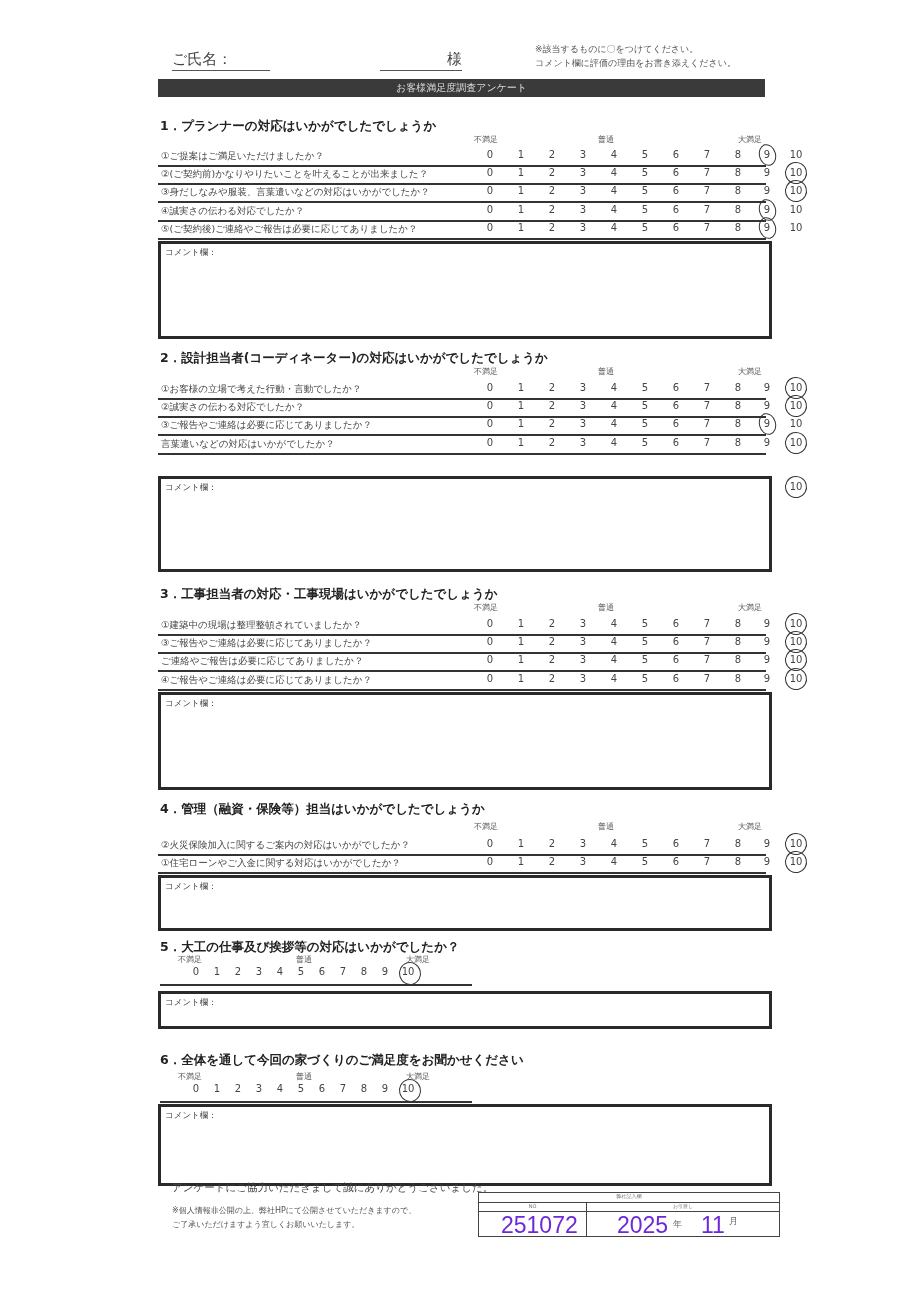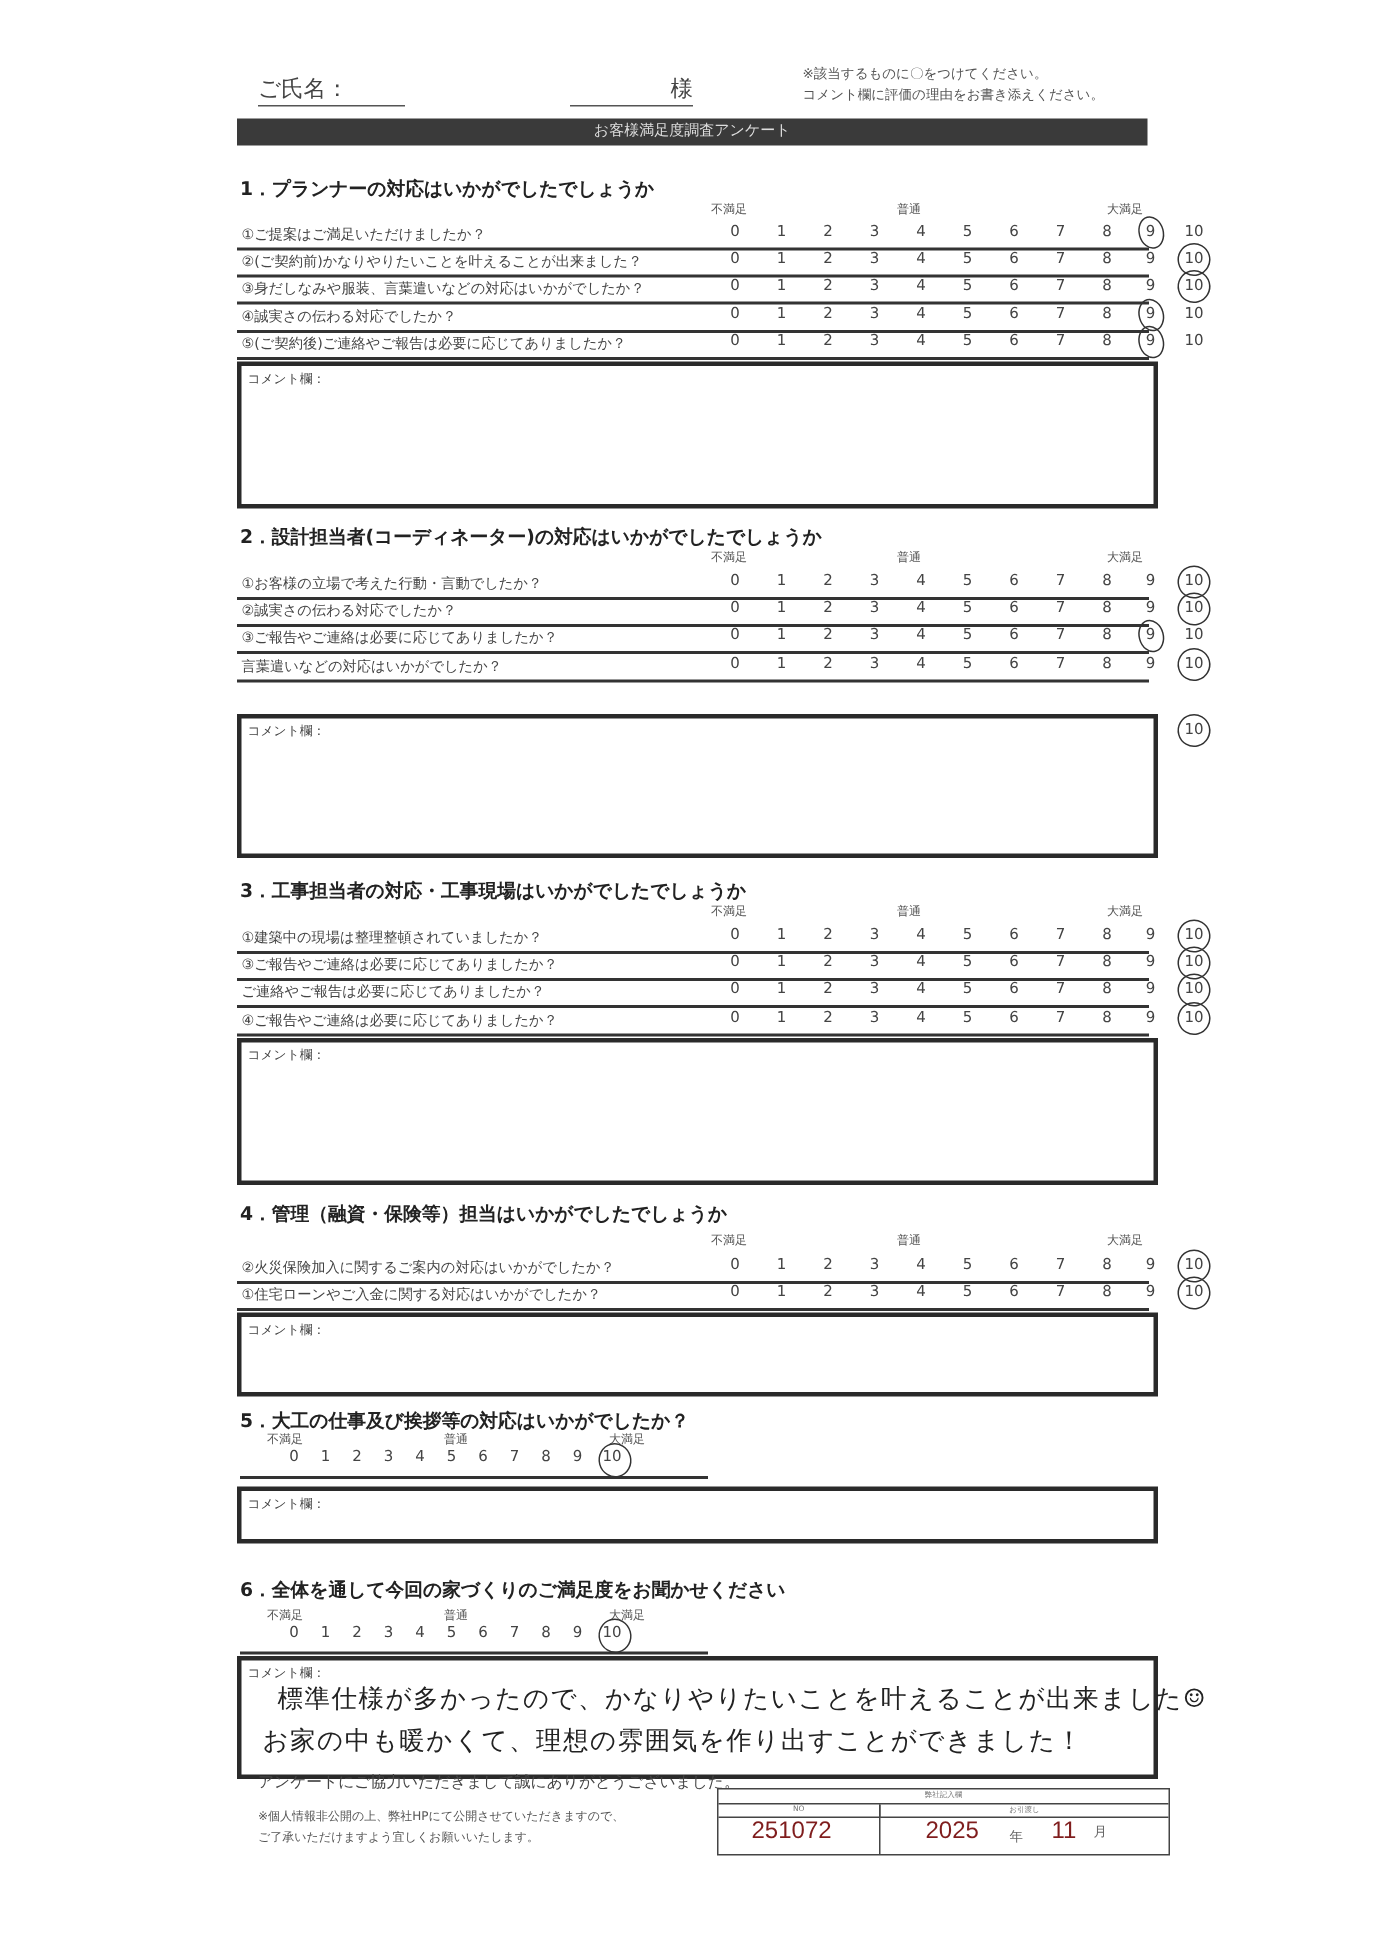--- a/index.html
+++ b/index.html
@@ -17,21 +17,21 @@
   .num { position:absolute; top:2px; width:20px; text-align:center; font-size:10px; color:#444; }
   .circle { position:absolute; border:1.3px solid #333; border-radius:50%; transform:rotate(-15deg); }
   .comment-box { left:158px; width:608px; border:3px solid #2a2a2a; background:#fff; }
   .comment-lbl { position:absolute; left:4px; top:3px; font-size:8.5px; color:#444; }
   .hand { position:absolute; left:24px; font-size:17px; color:#222; font-family:"DejaVu Serif", serif; white-space:nowrap; letter-spacing:1px; }
   .footer-thanks { left:172px; top:1181px; font-size:10.5px; color:#444; }
   .footer-note { left:172px; font-size:8px; color:#555; }
   .info-box { left:478px; top:1192px; width:300px; height:43px; border:1px solid #444; }
   .info-head { position:absolute; left:0; top:0; width:100%; height:9px; border-bottom:1px solid #444; font-size:5px; text-align:center; color:#777; }
   .info-sub { position:absolute; top:10px; height:8px; border-bottom:1px solid #444; font-size:5px; text-align:center; color:#777; }
-  .info-val { position:absolute; top:19px; font-size:16px; color:#7f1d1d; font-family:"Liberation Sans", sans-serif; }
+  .info-val { position:absolute; top:19px; font-size:23px; color:#6d28d9; font-family:"Liberation Sans", sans-serif; }
 </style>
 </head>
 <body>
 
 <div class="abs name-label">ご氏名：</div>
 <div class="abs sama"><span>様</span></div>
 <div class="abs note" style="top:43px">※該当するものに〇をつけてください。</div>
 <div class="abs note" style="top:57px">コメント欄に評価の理由をお書き添えください。</div>
 <div class="abs banner">お客様満足度調査アンケート</div>
 
@@ -336,22 +336,20 @@
     <span class="abs num" style="left: 291px; top: 1083px;">5</span>
     <span class="abs num" style="left: 312px; top: 1083px;">6</span>
     <span class="abs num" style="left: 333px; top: 1083px;">7</span>
     <span class="abs num" style="left: 354px; top: 1083px;">8</span>
     <span class="abs num" style="left: 375px; top: 1083px;">9</span>
     <span class="abs num" style="left: 398px; top: 1083px;">10</span>
     <span class="abs circle" style="left: 399px; top: 1079px; width: 20px; height: 21px;"></span>
     <div class="abs" style="left: 160px; top: 1101px; width: 312px; border-bottom: 2px solid rgb(51, 51, 51);"></div>
     <div class="abs comment-box" style="top: 1104px; height: 76px;">
       <span class="comment-lbl">コメント欄：</span>
-      <span class="hand" style="top: 14px;">標準仕様が多かったので、かなりやりたいことを叶えることが出来ました☺</span>
-      <span class="hand" style="top: 42px; left: 14px;">お家の中も暖かくて、理想の雰囲気を作り出すことができました！</span>
     </div>
   </div>
 
 <div class="abs footer-thanks">アンケートにご協力いただきまして誠にありがとうございました。</div>
 <div class="abs footer-note" style="top:1205px">※個人情報非公開の上、弊社HPにて公開させていただきますので、</div>
 <div class="abs footer-note" style="top:1219px">ご了承いただけますよう宜しくお願いいたします。</div>
 
 <div class="abs info-box">
   <div class="info-head">弊社記入欄</div>
   <div class="info-sub" style="left:0;width:107px;border-right:1px solid #444">NO</div>

